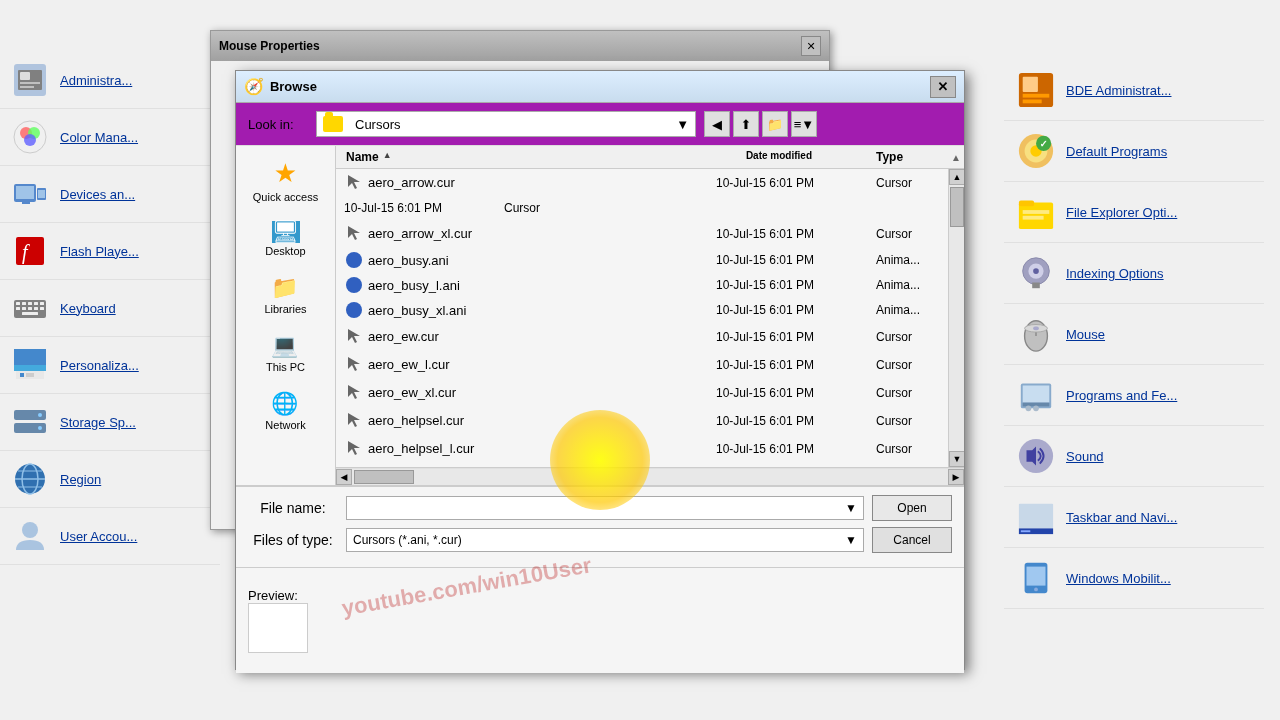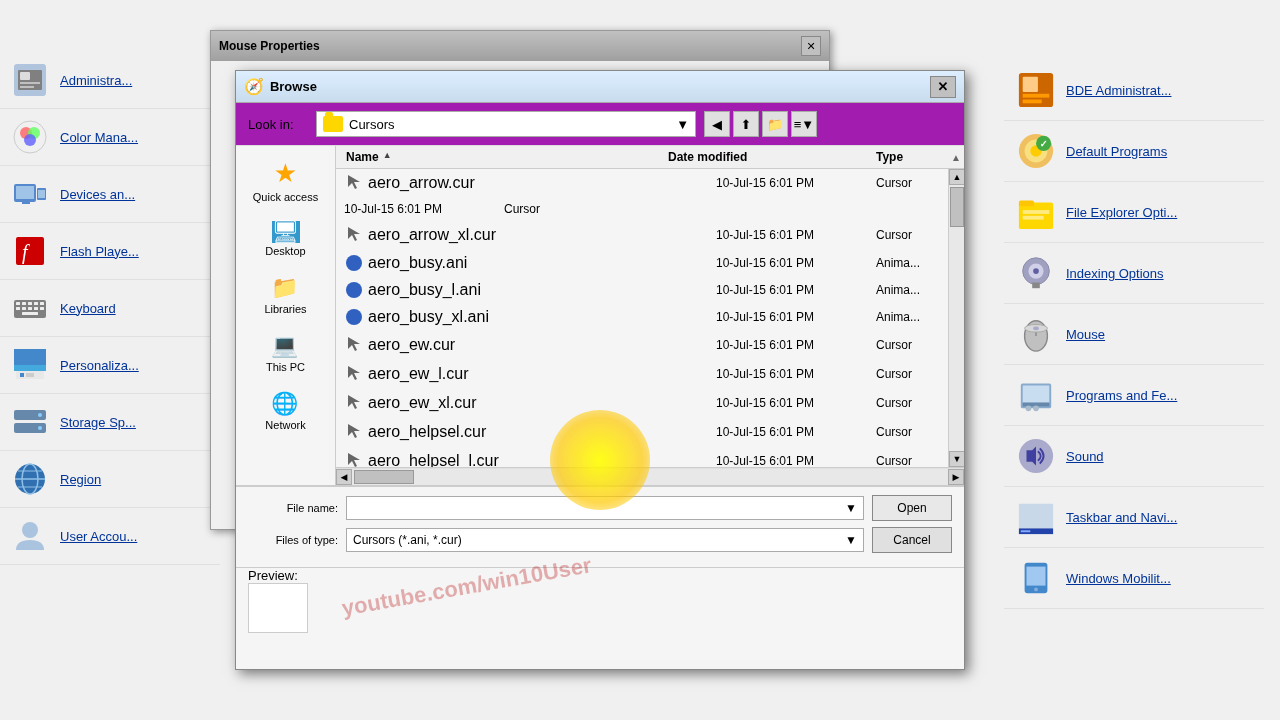--- a/index.html
+++ b/index.html
@@ -208,21 +208,21 @@
       padding: 0 6px;
       display: flex;
       align-items: center;
       justify-content: space-between;
       cursor: pointer;
     }
 
     .look-in-dropdown-inner {
       display: flex;
       align-items: center;
-      gap: 6px;
+      gap: 12px;
     }
 
     .folder-icon-sm {
       width: 20px;
       height: 16px;
       background: #ffd700;
       border-radius: 2px;
       position: relative;
     }
 
@@ -310,21 +310,22 @@
       gap: 4px;
       cursor: pointer;
       font-weight: bold;
       font-size: 12px;
     }
 
     .file-col-date {
       width: 160px;
       padding: 0 8px;
       font-weight: bold;
-      font-size: 12px;
+      font-size: 10px;
+      text-align: right;
     }
 
     .file-col-type {
       width: 80px;
       padding: 0 8px;
       font-weight: bold;
       font-size: 12px;
       margin-left: 48px;
     }
 
@@ -350,21 +351,21 @@
       cursor: pointer;
       border-bottom: 1px solid transparent;
     }
 
     .file-cell-name {
       flex: 1;
       padding: 2px 10px;
       display: flex;
       align-items: center;
       gap: 6px;
-      font-size: 16px;
+      font-size: 13px;
       white-space: nowrap;
       overflow: hidden;
     }
 
     .file-cell-date {
       width: 160px;
       padding: 2px 8px;
       font-size: 12px;
       white-space: nowrap;
     }
@@ -393,23 +394,23 @@
     }
 
     .bottom-row {
       display: flex;
       align-items: center;
       margin-bottom: 6px;
       gap: 8px;
     }
 
     .bottom-label {
-      font-size: 11px;
+      font-size: 14px;
       min-width: 90px;
-      text-align: right;
+      text-align: center;
     }
 
     .bottom-dropdown {
       flex: 1;
       height: 24px;
       border: 1px solid #aaa;
       background: white;
       padding: 0 6px;
       font-size: 12px;
       display: flex;
@@ -430,21 +431,21 @@
       justify-content: center;
     }
 
     .bottom-btn.primary {
       background: #e8e8e8;
     }
 
     
     .preview-area {
       border-top: 1px solid #ccc;
-      padding: 0 12px;
+      padding: 20px 12px;
       background: #f5f5f5;
       min-height: 70px;
     }
 
     .preview-label {
       font-size: 13px;
       margin-bottom: 4px;
     }
 
     .preview-box {

